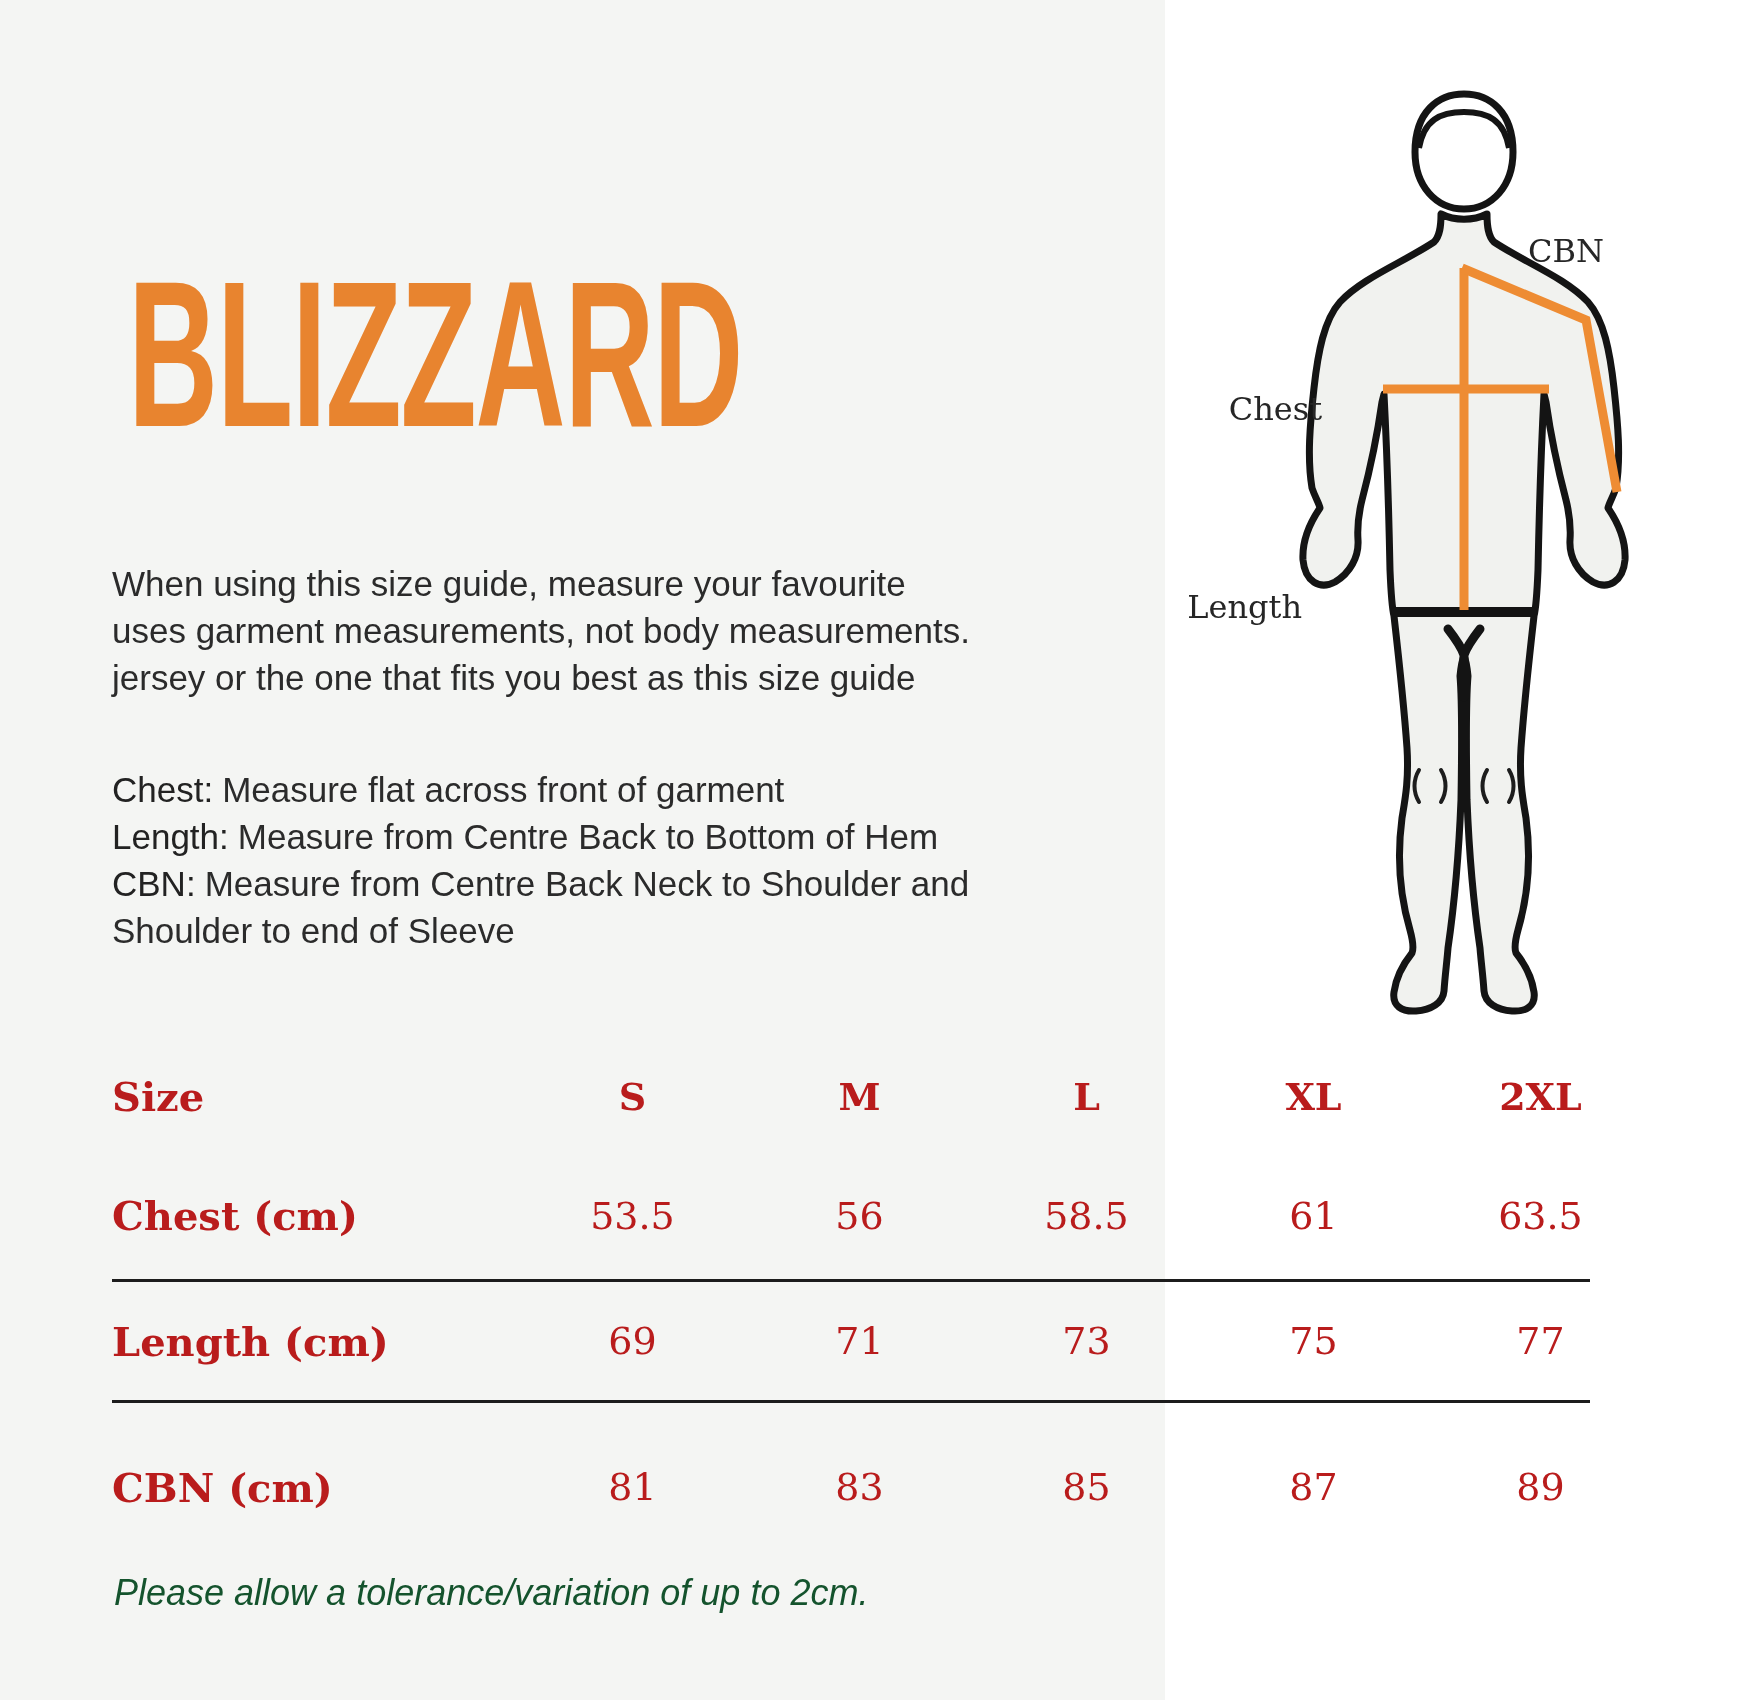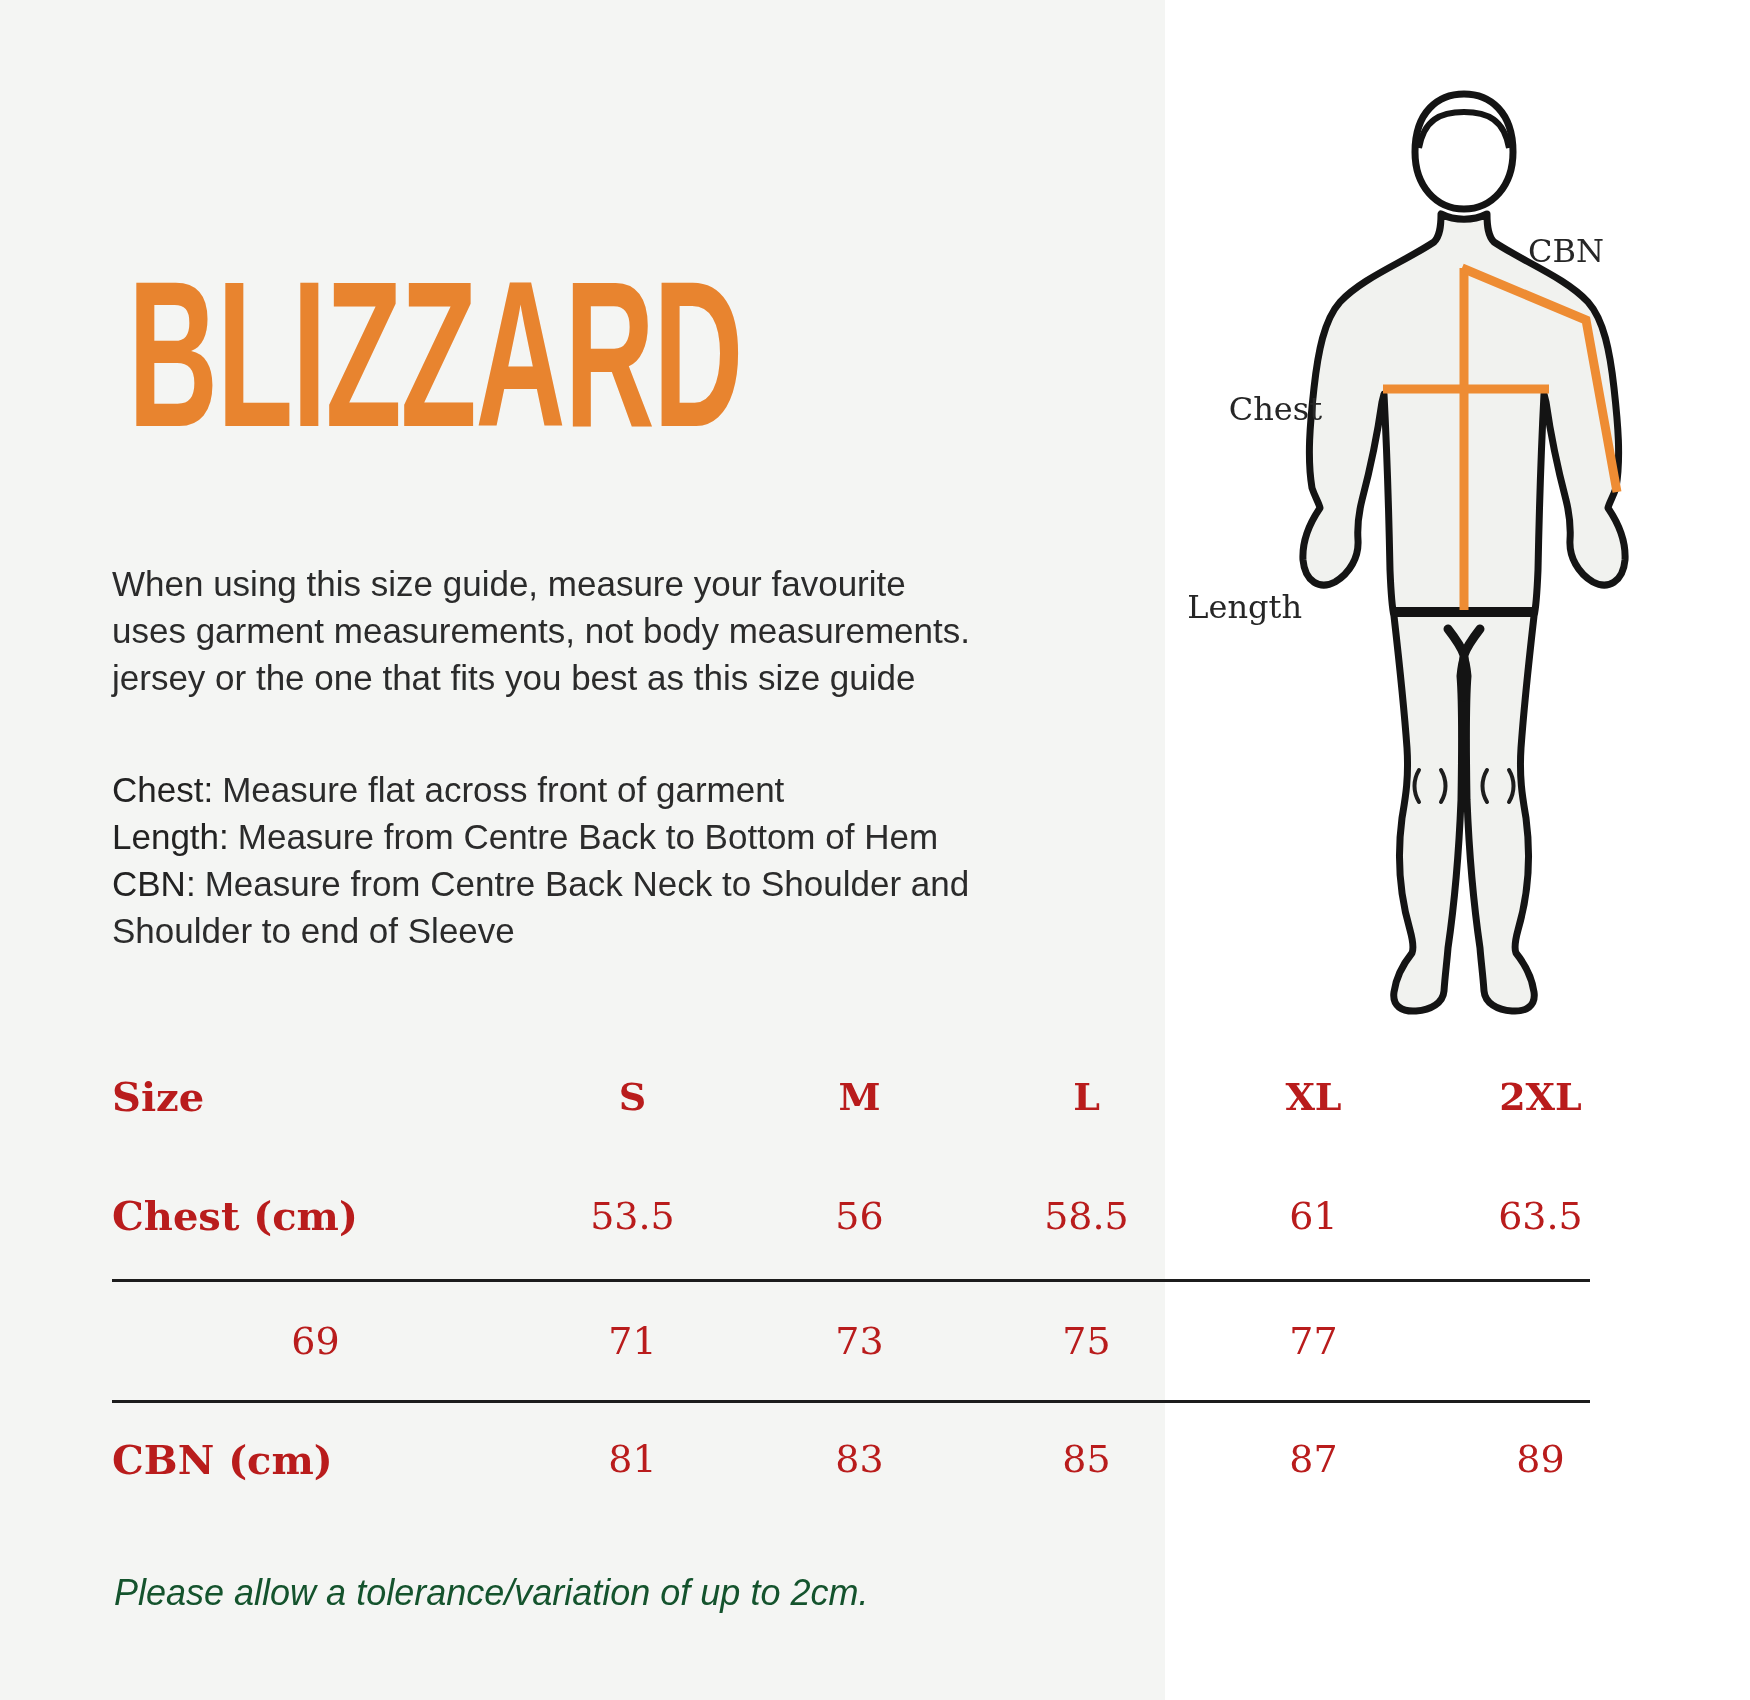--- a/index.html
+++ b/index.html
@@ -22,21 +22,21 @@
   
   #defs{position:absolute;left:112px;top:766px;font-size:35px;line-height:47px;color:#2b2b2b;}
   #defs .term{font-weight:normal;color:#222;margin-right:9px;}
 
   
   #size-table{position:absolute;left:112px;top:1040px;width:1542px;font-family:"DejaVu Serif",serif;color:#b91c1c;}
   .trow{display:grid;grid-template-columns:407px repeat(5,227px);align-items:center;}
   .trow.thead{height:112px;font-weight:bold;font-size:40px;}
   .trow.r1{height:127px;}
   .trow.r2{height:118px;}
-  .trow.r3{height:112px;}
+  .trow.r3{height:112px;margin-top:28px;}
   .tlabel{font-size:40px;font-weight:bold;text-align:left;}
   .tcell{font-size:38px;text-align:center;}
   .rule{width:1478px;height:3px;background:#1c1c1c;}
 
   
   #note{position:absolute;left:114px;top:1572px;font-size:36px;font-style:italic;color:#14532d;}
 
   
   #figure-wrap{position:absolute;left:1150px;top:50px;width:560px;height:980px;}
   #figure-wrap svg{display:block;}
@@ -151,20 +151,21 @@
     <div class="trow r1">
       <div class="tlabel">Chest (cm)</div>
       <div class="tcell">53.5</div>
       <div class="tcell">56</div>
       <div class="tcell">58.5</div>
       <div class="tcell">61</div>
       <div class="tcell">63.5</div>
     </div>
     <div class="rule"></div>
     <div class="trow r2">
+      <div class="tlabel">Length (cm)</div>
       <div class="tcell">69</div>
       <div class="tcell">71</div>
       <div class="tcell">73</div>
       <div class="tcell">75</div>
       <div class="tcell">77</div>
     </div>
     <div class="rule"></div>
     <div class="trow r3">
       <div class="tlabel">CBN (cm)</div>
       <div class="tcell">81</div>

